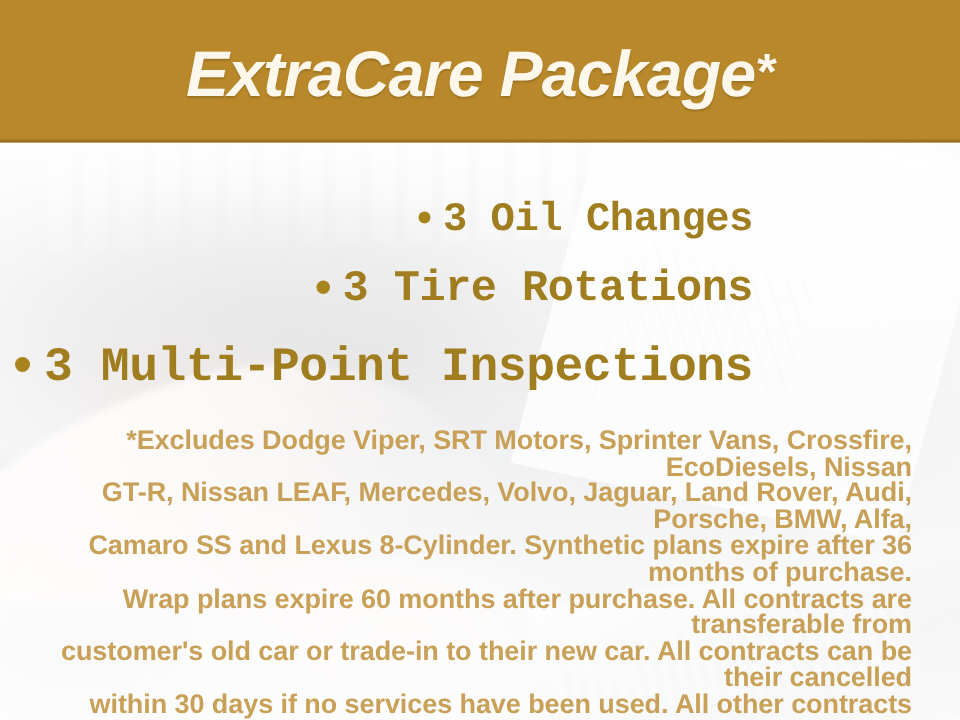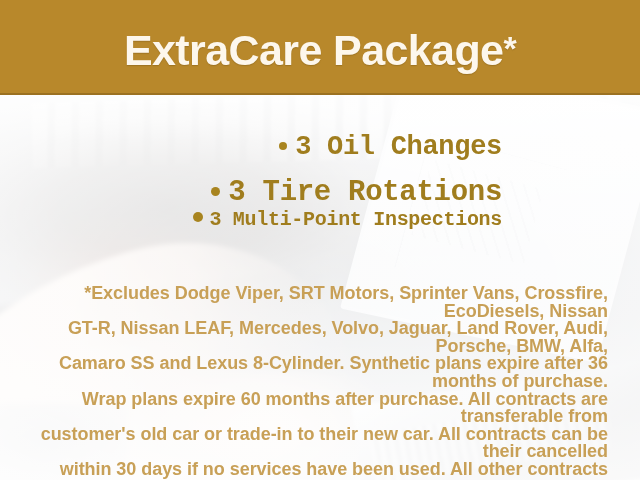--- a/index.html
+++ b/index.html
@@ -45,20 +45,21 @@
     justify-content: center;
     color: #fdf7ec;
     font-size: 43px;
     font-weight: bold;
     letter-spacing: -0.6px;
     line-height: 1;
     white-space: nowrap;
     padding-bottom: 4px;
     box-sizing: border-box;
     text-shadow: 0 1px 1px rgba(110,78,18,0.35);
+    font-style: italic;
   }
   .header-title .asterisk {
     font-size: 34px;
     vertical-align: top;
     position: relative;
     top: -2px;
   }
 
   
   .photo-stage {
@@ -248,21 +249,21 @@
     display: inline-block;
     vertical-align: 0.16em;
     background: #a8841f;
     border-radius: 50%;
     margin-right: 0.30em;
   }
   .b1 { font-size: 27px; }
   .b1 .dot { width: 8px; height: 8px; }
   .b2 { font-size: 29px; margin-top: 15px; }
   .b2 .dot { width: 9px; height: 9px; }
-  .b3 { font-size: 20px; margin-top: 1px; }
+  .b3 { font-size: 32px; margin-top: 20px; }
   .b3 .dot { width: 10px; height: 10px; }
 
   .disclaimer {
     position: absolute;
     left: 32px;
     top: 190px;
     width: 576px;
     text-align: right;
     color: #c8a057;
     font-size: 18px;

